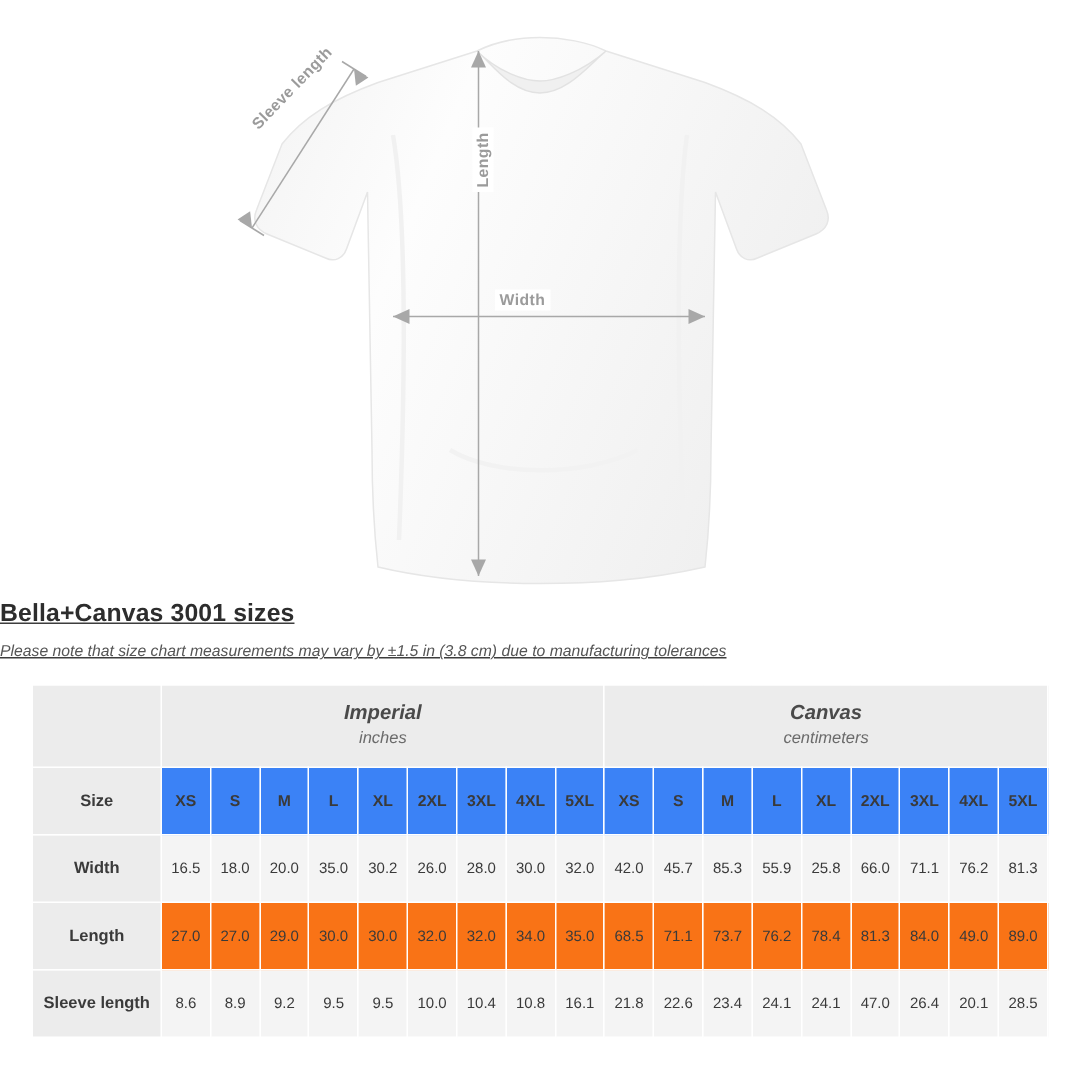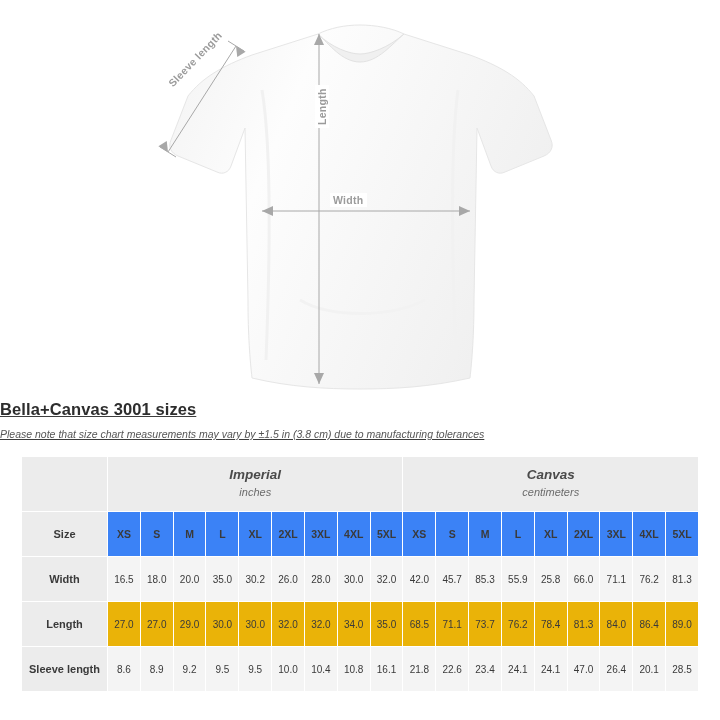--- a/index.html
+++ b/index.html
@@ -125,21 +125,21 @@
     color: #3a3a3a;
     height: 38px;
   }
   .cell {
     background: #f4f4f4;
     font-size: 10px;
     color: #3a3a3a;
     height: 42px;
   }
   .cell-alt {
-    background: #eab308;
+    background: #f97316;
   }
   .corner {
     background: #ececec;
   }
 </style>
 </head>
 <body>
 
 <div class="shirt-area">
 
@@ -284,21 +284,21 @@
         <td class="cell cell-alt">32.0</td>
         <td class="cell cell-alt">34.0</td>
         <td class="cell cell-alt">35.0</td>
         <td class="cell cell-alt">68.5</td>
         <td class="cell cell-alt">71.1</td>
         <td class="cell cell-alt">73.7</td>
         <td class="cell cell-alt">76.2</td>
         <td class="cell cell-alt">78.4</td>
         <td class="cell cell-alt">81.3</td>
         <td class="cell cell-alt">84.0</td>
-        <td class="cell cell-alt">86.4</td>
+        <td class="cell cell-alt">49.0</td>
         <td class="cell cell-alt">89.0</td>
       </tr>
 
       <tr>
         <th class="rowlabel">Sleeve length</th>
         <td class="cell">8.6</td>
         <td class="cell">8.9</td>
         <td class="cell">9.2</td>
         <td class="cell">9.5</td>
         <td class="cell">9.5</td>

